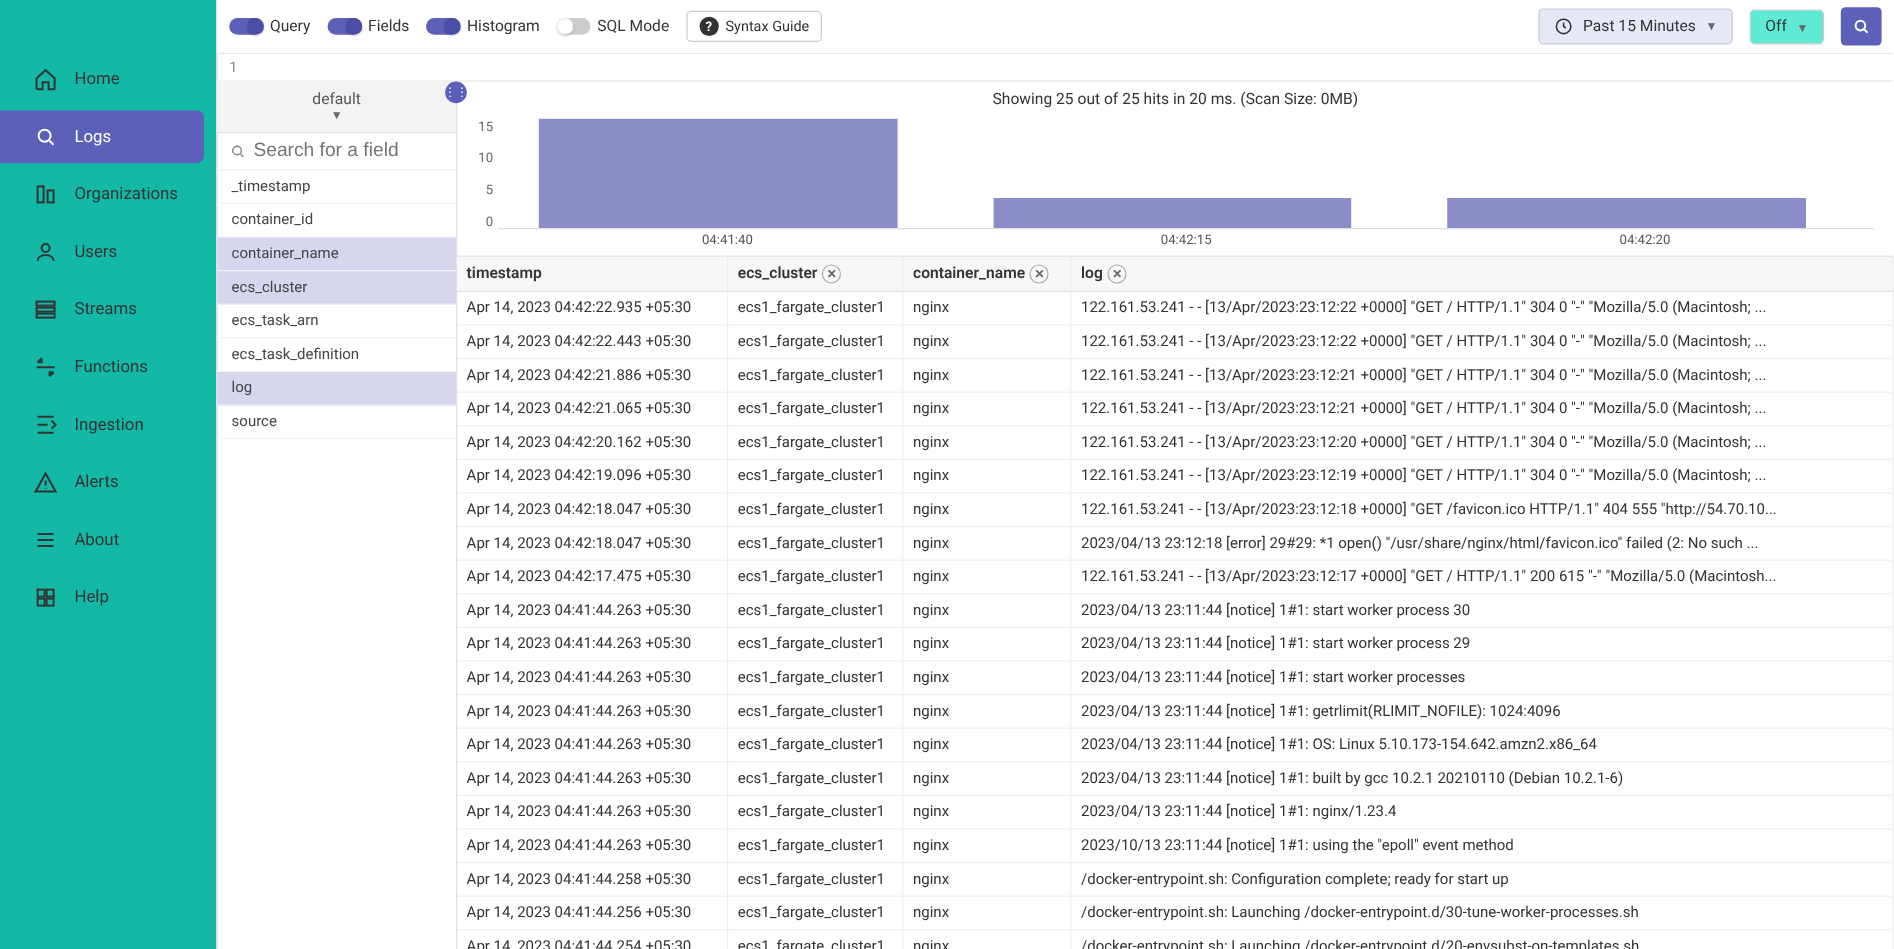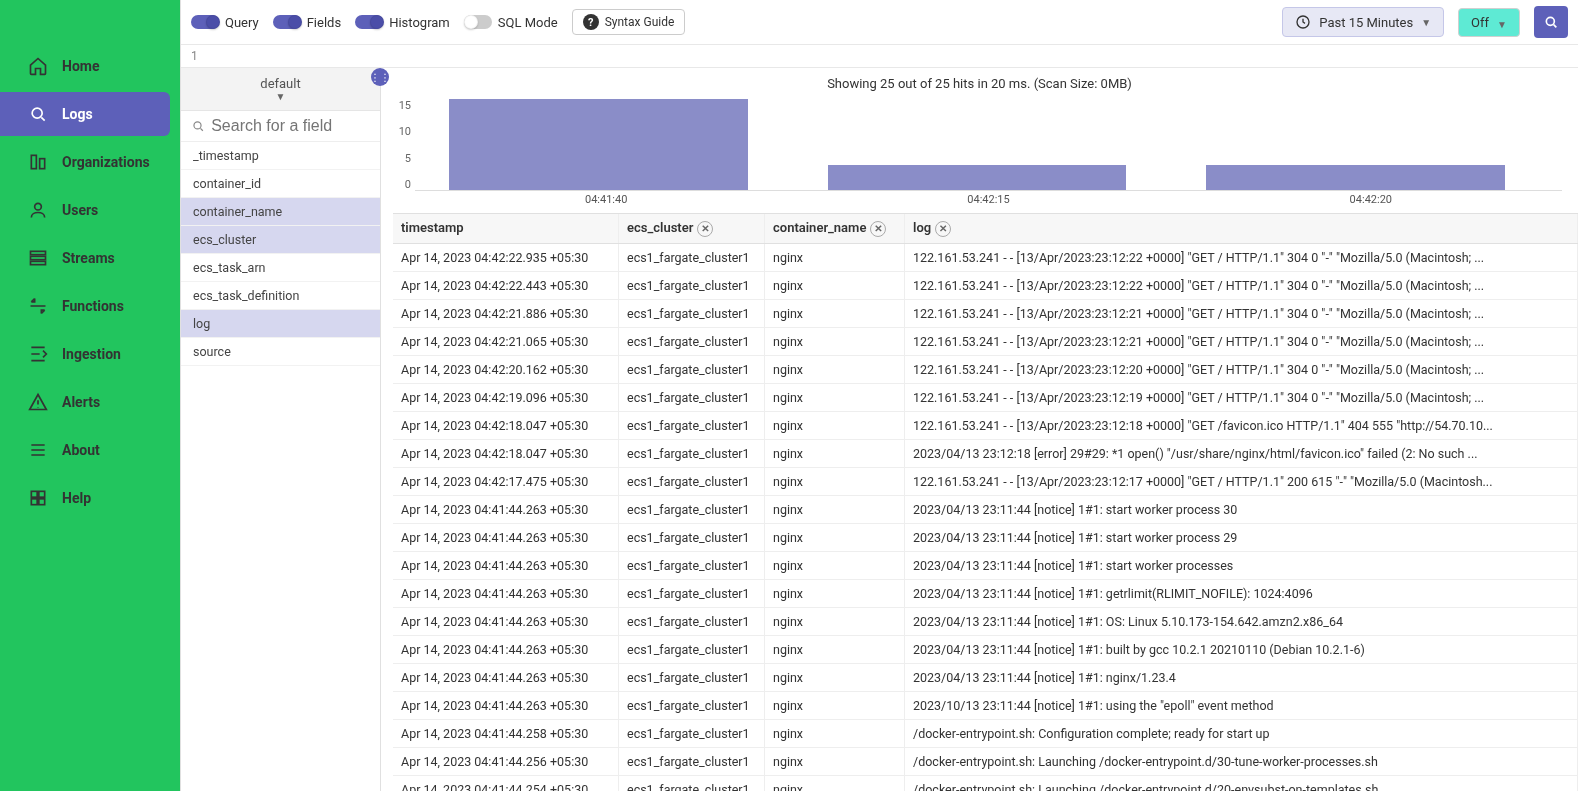--- a/index.html
+++ b/index.html
@@ -1,20 +1,20 @@
 <!DOCTYPE html>
 <html><head>
 <meta charset="utf-8">
 <style>
 * { box-sizing: border-box; margin: 0; padding: 0; }
 body { font-family: -apple-system, BlinkMacSystemFont, "Segoe UI", Roboto, sans-serif; font-size: 13px; color: #333; background: #fff; overflow: hidden; }
 .app { display: flex; height: 100vh; }
 
 
-.sidebar { width: 181px; border-right: 1px solid #e0e0e0; padding-top: 40px; background: #22c55e; flex-shrink: 0; font-weight: bold; }
+.sidebar { width: 181px; border-right: 1px solid #e0e0e0; padding-top: 40px; background: #14b8a6; flex-shrink: 0; }
 .nav-item { display: flex; align-items: center; gap: 14px; padding: 12px 18px; cursor: pointer; color: #333; margin: 4px 10px; border-radius: 6px; }
 .nav-item.active { background: #5d60b9; color: #fff; margin-left:0; margin-right:10px; padding-left:28px; border-radius:0 6px 6px 0;}
 .nav-item svg { width: 20px; height: 20px; flex-shrink: 0; }
 .nav-label { font-size: 14px; }
 
 
 .main { flex: 1; display: flex; flex-direction: column; min-width: 0; }
 
 
 .toolbar { display: flex; align-items: center; gap: 14px; padding: 6px 10px; border-bottom: 1px solid #e8e8e8; background:#fff; }
@@ -56,21 +56,21 @@
 .histo { height:110px; position:relative; margin:0 16px 4px 34px; }
 .histo-y{position:absolute;left:-28px;top:0;bottom:18px;display:flex;flex-direction:column;justify-content:space-between;font-size:11px;color:#666;text-align:right;width:24px;}
 .histo-bars{position:absolute;left:0;right:0;top:0;bottom:18px;display:flex;align-items:flex-end;gap:0;border-bottom:1px solid #ddd;}
 .bar{background:#8a8dc8;}
 .bar.b1{width:26%;height:100%;margin-left:3%;}
 .bar.b2{width:26%;height:28%;margin-left:7%;}
 .bar.b3{width:26%;height:28%;margin-left:7%;}
 .histo-x{position:absolute;left:0;right:0;bottom:0;height:16px;display:flex;font-size:11px;color:#555;}
 .histo-x span{flex:1;text-align:center;}
 
-.logtable{flex:1;overflow:auto;border-top:1px solid #e0e0e0;margin-left:12px;}
+.logtable{flex:1;overflow:auto;border-top:1px solid #e0e0e0;}
 .lh{display:flex;background:#f7f7f7;border-bottom:1px solid #e0e0e0;position:sticky;top:0;font-weight:600;font-size:13px;}
 .lh .cell,.lr .cell{padding:6px 8px;border-right:1px solid #eee;overflow:hidden;text-overflow:ellipsis;white-space:nowrap;}
 .c-ts{width:226px;flex-shrink:0;}
 .c-ecs{width:146px;flex-shrink:0;}
 .c-cn{width:140px;flex-shrink:0;}
 .c-log{flex:1;min-width:0;}
 .lr{display:flex;border-bottom:1px solid #eee;font-size:12.5px;color:#333;}
 .chip-x{display:inline-flex;width:16px;height:16px;border:1px solid #aaa;border-radius:50%;align-items:center;justify-content:center;font-size:10px;color:#666;margin-left:4px;cursor:pointer;}
 </style>
 </head>

